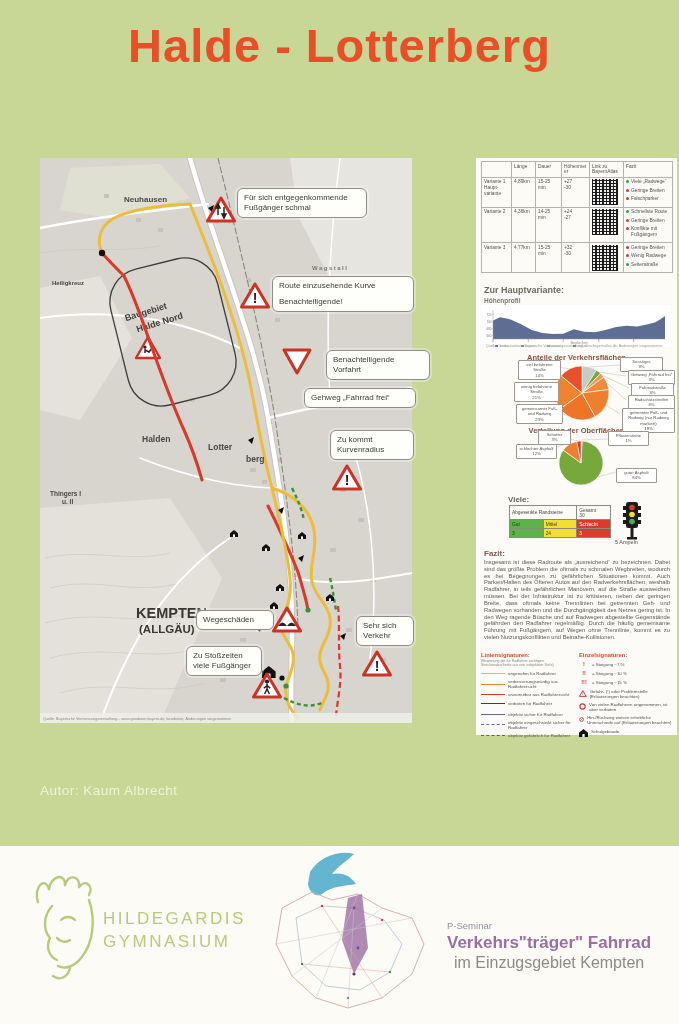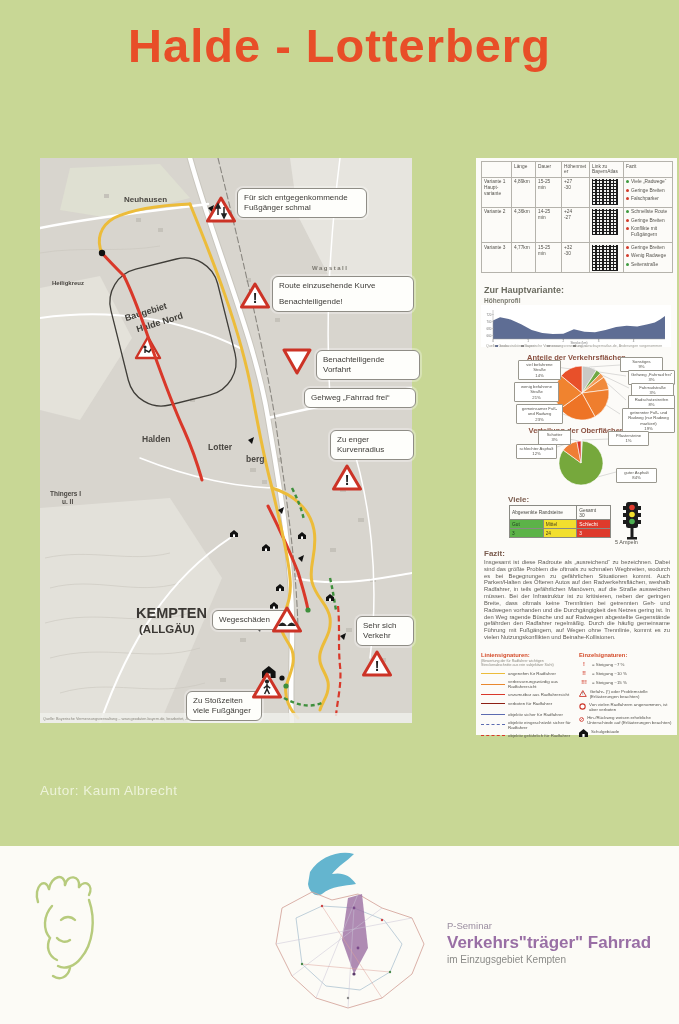--- a/index.html
+++ b/index.html
@@ -74,21 +74,21 @@
   .leg-sitem{display:flex;align-items:flex-start;gap:3px;margin-bottom:3.4px;}
   .sic{flex:0 0 10px;text-align:center;font-weight:bold;color:#d23b2a;font-size:5.5px;line-height:1;}
 
   
   .footer{position:absolute;left:0;top:846px;width:679px;height:178px;background:#fcfbf6;}
   .school-name{position:absolute;left:103px;top:62px;font-size:17px;letter-spacing:2.5px;
     color:var(--footer_green);line-height:1.35;}
   .sem{position:absolute;left:447px;top:74px;}
   .sem-label{font-size:9.5px;color:#9a8da0;margin-bottom:2px;}
   .sem-title{font-size:17px;font-weight:bold;color:var(--footer_purple);}
-  .sem-sub{font-size:10px;color:#8b8b88;margin-top:1px;}
+  .sem-sub{font-size:16px;color:#8b8b88;margin-top:1px;text-align:center;}
 </style>
 </head>
 <body>
 
 <div class="poster">
 
   <h1 class="page-title">Halde - Lotterberg</h1>
 
   <div class="map-panel">
     <svg class="basemap" width="372" height="565" viewBox="0 0 372 565">
@@ -250,56 +250,56 @@
 
     <div class="callout" style="left:232px;top:118px;width:128px">
       <span>Route einzusehende Kurve</span>
       <span class="l2">Benachteiligende!</span>
     </div>
     <svg class="warn" style="left:200px;top:124px" width="30" height="27" viewBox="0 0 30 27">
       <path d="M15 2 L28.5 25 H1.5 Z" fill="#fff" stroke="#cc3326" stroke-width="3" stroke-linejoin="round"></path>
       <text x="15" y="21" text-anchor="middle" font-size="14" font-weight="bold" fill="#222">!</text>
     </svg>
 
-    <div class="callout" style="left:276px;top:192px;width:90px">
+    <div class="callout" style="left:286px;top:192px;width:90px">
       <span>Benachteiligende Vorfahrt</span>
     </div>
     <svg class="warn" style="left:242px;top:190px" width="30" height="27" viewBox="0 0 30 27">
       <path d="M2 2 H28 L15 25 Z" fill="#fff" stroke="#cc3326" stroke-width="3" stroke-linejoin="round"></path>
     </svg>
 
     <div class="callout" style="left:264px;top:230px;width:98px">
       <span>Gehweg „Fahrrad frei“</span>
     </div>
 
     <div class="callout" style="left:290px;top:272px;width:70px">
-      <span>Zu enger Kurvenradius</span>
+      <span>Zu kommt Kurvenradius</span>
     </div>
     <svg class="warn" style="left:292px;top:306px" width="30" height="27" viewBox="0 0 30 27">
       <path d="M15 2 L28.5 25 H1.5 Z" fill="#fff" stroke="#cc3326" stroke-width="3" stroke-linejoin="round"></path>
       <text x="15" y="21" text-anchor="middle" font-size="14" font-weight="bold" fill="#222">!</text>
     </svg>
 
-    <div class="callout" style="left:172px;top:452px;width:64px">
+    <div class="callout" style="left:156px;top:452px;width:64px">
       <span>Wegeschäden</span>
     </div>
     <svg class="warn" style="left:232px;top:448px" width="30" height="27" viewBox="0 0 30 27">
       <path d="M15 2 L28.5 25 H1.5 Z" fill="#fff" stroke="#cc3326" stroke-width="3" stroke-linejoin="round"></path>
       <path d="M6 20 Q10.5 13 15 20 Z M15 20 Q19.5 13 24 20 Z" fill="#222"></path>
     </svg>
 
     <div class="callout" style="left:316px;top:458px;width:44px">
       <span>Sehr sich Verkehr</span>
     </div>
     <svg class="warn" style="left:322px;top:492px" width="30" height="27" viewBox="0 0 30 27">
       <path d="M15 2 L28.5 25 H1.5 Z" fill="#fff" stroke="#cc3326" stroke-width="3" stroke-linejoin="round"></path>
       <text x="15" y="21" text-anchor="middle" font-size="14" font-weight="bold" fill="#222">!</text>
     </svg>
 
-    <div class="callout" style="left:146px;top:533px;width:62px">
+    <div class="callout" style="left:146px;top:488px;width:62px">
       <span>Zu Stoßzeiten viele Fußgänger</span>
     </div>
     <svg class="warn" style="left:212px;top:514px" width="30" height="27" viewBox="0 0 30 27">
       <path d="M15 2 L28.5 25 H1.5 Z" fill="#fff" stroke="#cc3326" stroke-width="3" stroke-linejoin="round"></path>
       <circle cx="15" cy="9.5" r="2.1" fill="#222"></circle>
       <path d="M15,11.5 L15,17 M15,13.5 L11.8,16.2 M15,13.5 L18.2,16.2 M15,17 L12.6,22 M15,17 L17.4,22" stroke="#222" stroke-width="1.5" fill="none"></path>
     </svg>
   </div>
 
   <div class="right-panel">
@@ -641,20 +641,24 @@
         <path d="M19,19 C21,6 35,2 35,15"></path>
         <path d="M35,15 C37,4 51,5 49,17"></path>
         <path d="M49,17 C55,9 64,15 59,25"></path>
         <path d="M22,36 C13,46 13,60 20,68 C16,76 18,86 27,90"></path>
         <path d="M31,50 C35,46 41,46 45,50"></path>
         <path d="M59,30 C66,50 63,74 51,88 C45,96 35,100 28,96"></path>
         <path d="M40,98 C38,107 30,111 23,106"></path>
         <path d="M27,68 C30,72 36,73 40,70"></path>
       </g>
     </svg>
+    <div class="school-name">
+      <div>HILDEGARDIS</div>
+      <div>GYMNASIUM</div>
+    </div>
 
     <svg style="position:absolute;left:262px;top:2px" width="180" height="172" viewBox="0 0 180 172">
       <path d="M48,24 C58,8 78,2 92,6 C84,14 76,18 70,26 C80,24 88,27 94,36 C82,38 70,38 60,46 C54,50 47,44 46,36 Z" style="fill:var(--teal)"></path>
       <path d="M20,60 L50,44 L70,52 L96,46 L120,60 L150,70 L162,96 L150,126 L120,150 L86,160 L54,150 L30,128 L14,96 Z" fill="none" stroke="#d6a89f" stroke-width="0.9"></path>
       <path d="M34,70 L60,58 L92,60 L122,72 L140,96 L128,124 L98,142 L64,138 L40,116 Z" fill="none" stroke="#aec4d2" stroke-width="0.8"></path>
       <polygon points="86,50 100,46 106,100 92,126 80,92" fill="#9b6fa3" opacity="0.8"></polygon>
       <g stroke="#c9c2d4" stroke-width="0.5">
         <line x1="30" y1="128" x2="120" y2="60"></line>
           <line x1="54" y1="150" x2="96" y2="46"></line>
         <line x1="14" y1="96" x2="150" y2="70"></line>

